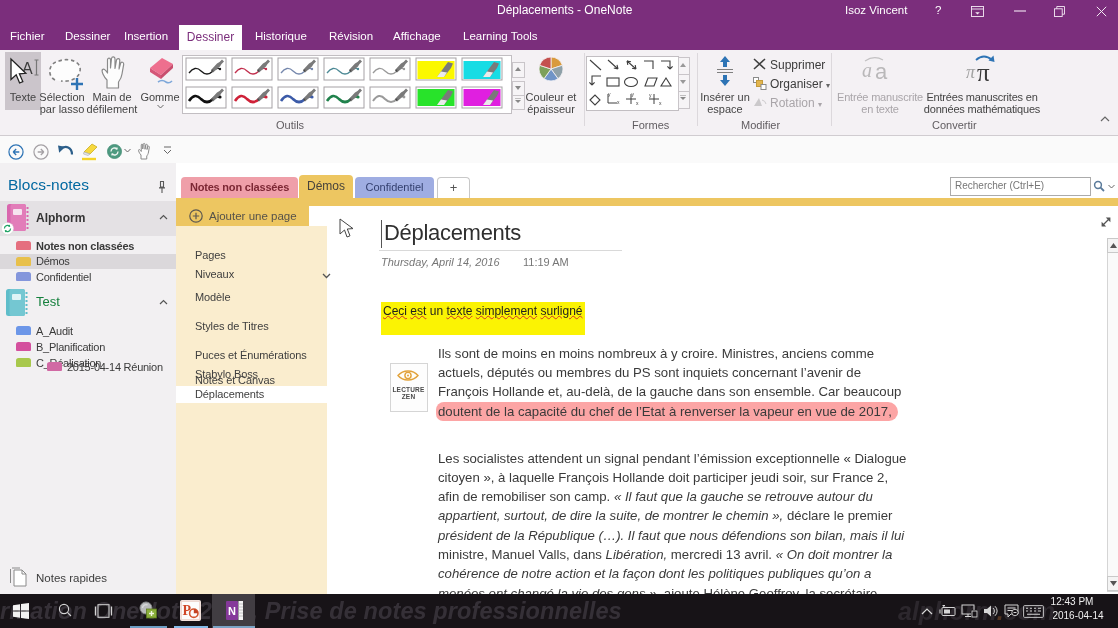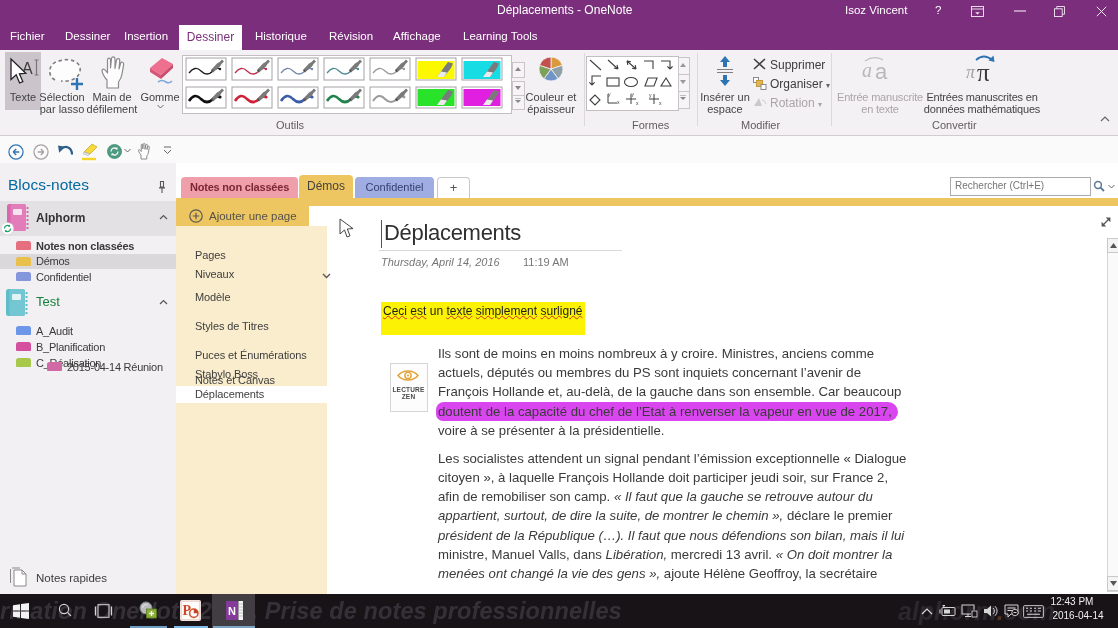--- a/index.html
+++ b/index.html
@@ -12,21 +12,21 @@
   #ribbon{left:0;top:50px;width:1118px;height:85px;background:#f4f1f4;border-bottom:1px solid #d0ccd0;}
   .glabel{position:absolute;top:69px;font-size:11px;color:#605c60;}
   .vsep{position:absolute;top:3px;height:73px;width:1px;background:#dcd8dc;}
   .rlabel{font-size:11px;color:#444;text-align:center;line-height:12px;}
   .rtext{font-size:12px;color:#3c3c3c;}
   .sect{position:absolute;left:0;width:176px;height:15.5px;}
   .chip{position:absolute;left:16px;top:3px;width:15px;height:9px;border-radius:2.5px 2.5px 1px 1px;}
   .stxt{position:absolute;left:36px;top:1.5px;font-size:11px;letter-spacing:-0.25px;color:#3a3a3a;}
   .pitem{position:absolute;left:19px;font-size:11px;letter-spacing:-0.1px;color:#3e3e3e;}
   .p{font-size:13.2px;line-height:19.3px;color:#3a3a3a;white-space:nowrap;}
-  .p .mark{background:#d946ef;padding:1.5px 6px 2.5px 2px;margin-left:-2px;border-radius:8px 10px 9px 7px;}
+  .p .mark{background:#fca5a5;padding:1.5px 6px 2.5px 2px;margin-left:-2px;border-radius:8px 10px 9px 7px;}
   .wavy{text-decoration:underline;text-decoration-style:wavy;text-decoration-color:#d03325;text-decoration-thickness:1px;text-underline-offset:0px;}
   #qat{left:0;top:136px;width:1118px;height:27px;background:#fafafa;}
   
   #sidebar{left:0;top:163px;width:176px;height:431px;background:#f2f0f2;}
   
   #pagecol{left:176px;top:226px;width:151px;height:368px;background:#faedce;}
   #tabbar{left:176px;top:163px;width:942px;height:35px;background:#fff;}
   #amberstrip{left:176px;top:198px;width:942px;height:8px;background:#edc661;}
   #ajouter{left:176px;top:206px;width:133px;height:20px;background:#edc661;}
   
@@ -451,30 +451,30 @@
       <circle cx="12" cy="7.5" r="3.1" fill="none" stroke="#e2a23a" stroke-width="1.4"></circle>
       <circle cx="12" cy="7.5" r="1" fill="#e2a23a"></circle>
     </svg>
   <div class="abs" style="left:49px;top:180px;width:37px;text-align:center;font-size:6.5px;font-weight:bold;color:#4a4a4a;letter-spacing:0.2px;">LECTURE<br><span style="font-size:6.5px;">ZEN</span></div>
 
   <div class="abs p" style="left:97px;top:137.5px;">
     <div>Ils sont de moins en moins nombreux à y croire. Ministres, anciens comme</div>
     <div>actuels, députés ou membres du PS sont inquiets concernant l’avenir de</div>
     <div>François Hollande et, au-delà, de la gauche dans son ensemble. Car beaucoup</div>
     <div><span class="mark">doutent de la capacité du chef de l’Etat à renverser la vapeur en vue de 2017,</span></div>
-    <div>voire à se présenter à la présidentielle.</div>
   </div>
 
   <div class="abs p" style="left:97px;top:242.5px;">
     <div>Les socialistes attendent un signal pendant l’émission exceptionnelle «&nbsp;Dialogue</div>
     <div>citoyen&nbsp;», à laquelle François Hollande doit participer jeudi soir, sur France 2,</div>
     <div>afin de remobiliser son camp. <i>«&nbsp;Il faut que la gauche se retrouve autour du</i></div>
     <div><i>appartient, surtout, de dire la suite, de montrer le chemin&nbsp;»,</i> déclare le premier</div>
     <div><i>président de la République (…). Il faut que nous défendions son bilan, mais il lui</i></div>
     <div>ministre, Manuel Valls, dans <i>Libération,</i> mercredi 13 avril. <i>«&nbsp;On doit montrer la</i></div>
+    <div><i>cohérence de notre action et la façon dont les politiques publiques qu’on a</i></div>
     <div><i>menées ont changé la vie des gens&nbsp;»,</i> ajoute Hélène Geoffroy, la secrétaire</div>
   </div>
 </div>
 
 <svg class="abs" style="left:339px;top:218px;" width="17" height="21" viewBox="0 0 17 21">
     <path d="M1 1 L1 16 L5.5 12 L8 19 L11 17.8 L8.3 11 L14 10.6 Z" fill="#fff" stroke="#444" stroke-width="1"></path>
   </svg>
 <div class="abs" id="taskbar">
   <div class="abs" style="left:0px;top:4px;font-size:23.5px;font-weight:bold;font-style:italic;color:rgba(138,128,144,0.27);white-space:nowrap;letter-spacing:0.1px;">rmation OneNote 2016, Prise de notes professionnelles</div>
   <div class="abs" style="left:898px;top:3px;font-size:25px;font-weight:bold;font-style:italic;color:rgba(150,140,156,0.17);white-space:nowrap;">alphorm<span style="color:rgba(220,130,60,0.30);">.</span>com</div>

